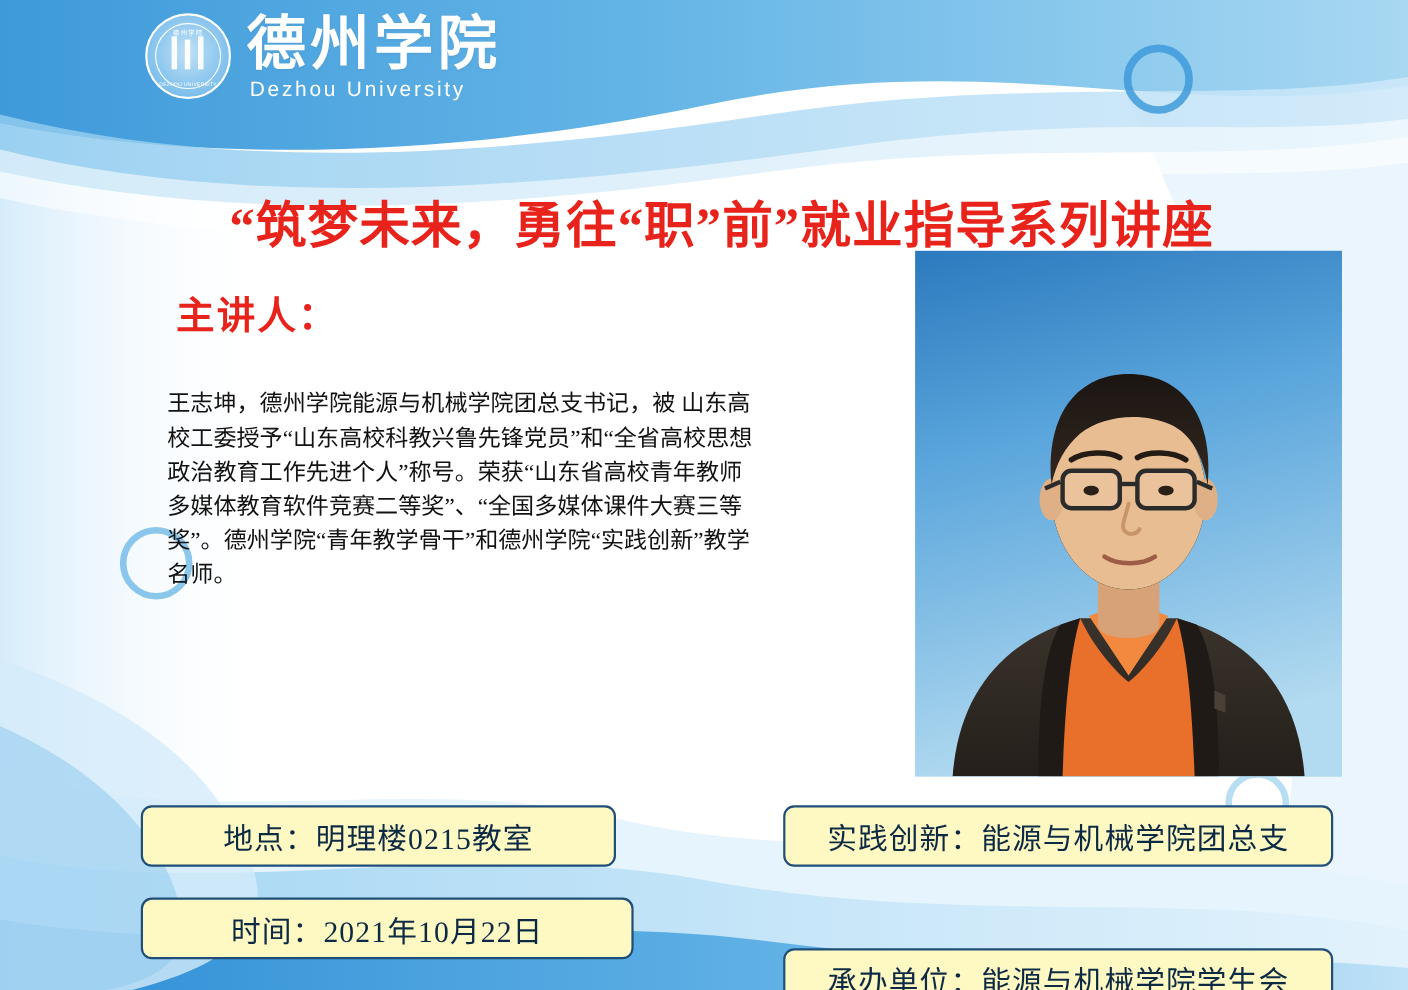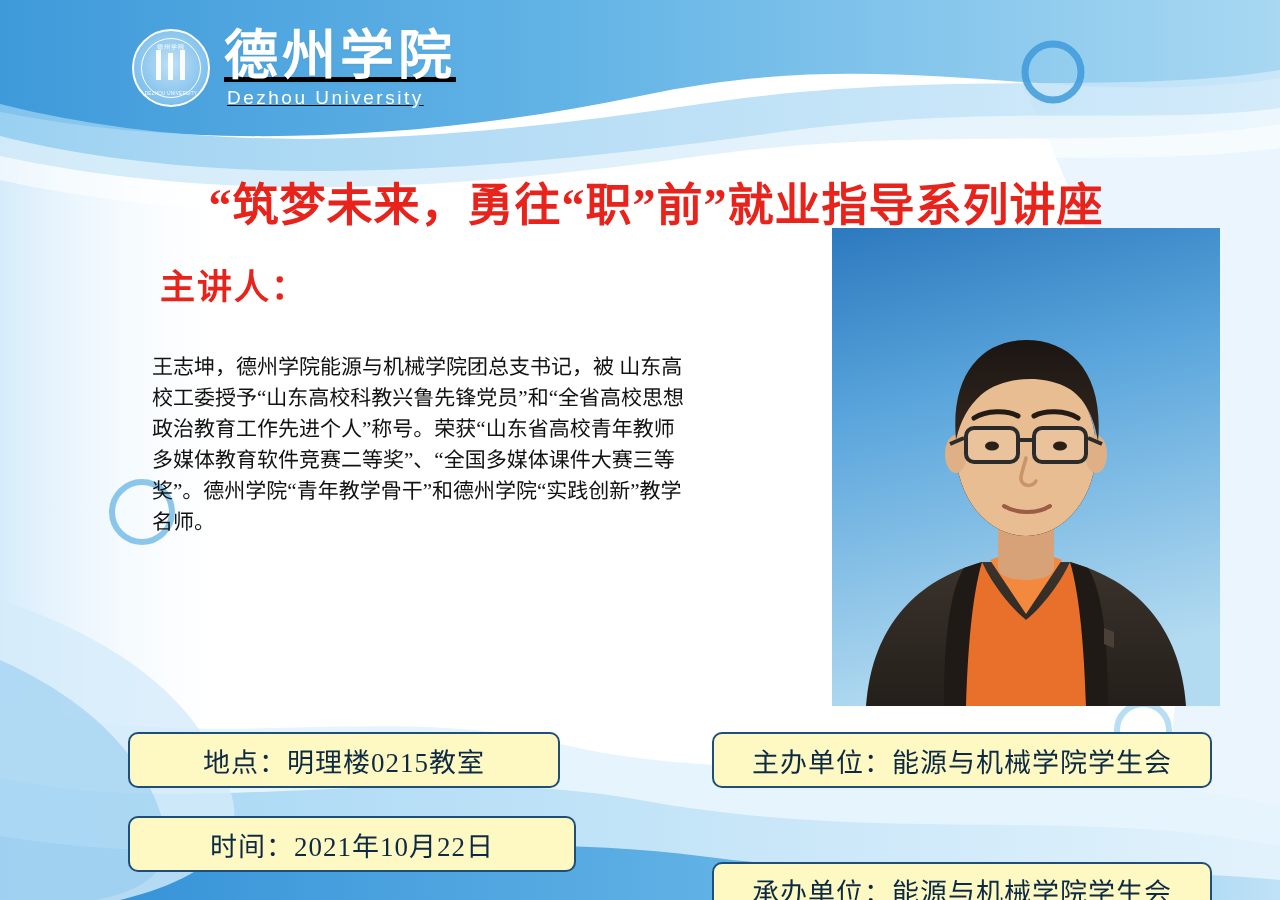--- a/index.html
+++ b/index.html
@@ -22,25 +22,24 @@
     top: 0;
     width: 1280px;
     height: 900px;
     z-index: 0;
   }
 
   
   .logo-block {
     position: absolute;
     left: 132px;
-    top: 28px;
+    top: 12px;
     z-index: 5;
     display: flex;
-    align-items: center;
-    text-decoration: underline;
+    align-items: flex-start;
   }
   .logo-seal {
     width: 78px;
     height: 78px;
     border-radius: 50%;
     border: 2px solid #ffffff;
     background: radial-gradient(circle at 50% 45%, #bfe0f6 0%, #7fc0ec 70%, #5aa9e0 100%);
     position: relative;
     box-sizing: border-box;
   }
@@ -295,16 +294,16 @@
 
       <path d="M150,334 C140,368 136,420 134,478 L112,478 C112,410 118,362 132,340 Z" fill="#1f1a16"></path>
       <path d="M238,334 C248,368 252,420 254,478 L276,478 C276,410 270,362 256,340 Z" fill="#1f1a16"></path>
 
       <path d="M272,400 L282,404 L282,420 L272,416 Z" fill="#4a4038"></path>
     </svg>
   </div>
 
   <div class="info-box" id="box-place">地点：明理楼0215教室</div>
   <div class="info-box" id="box-time">时间：2021年10月22日</div>
-  <div class="info-box" id="box-host">主办单位：能源与机械学院学生会</div>
+  <div class="info-box" id="box-host">实践创新：能源与机械学院团总支</div>
   <div class="info-box" id="box-org">承办单位：能源与机械学院学生会</div>
 
 </div>
 
 </body></html>

